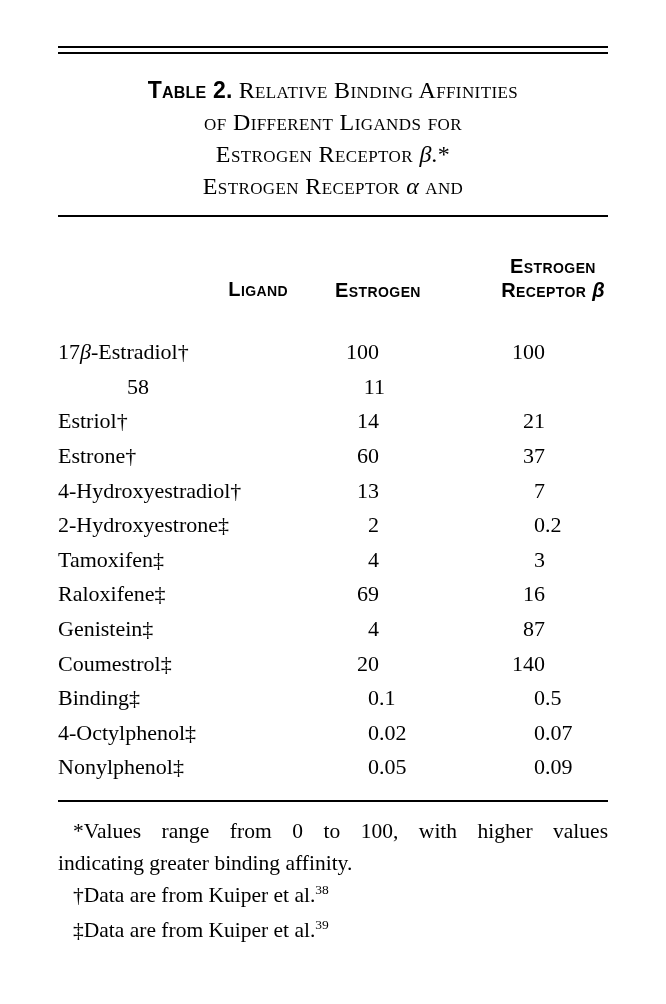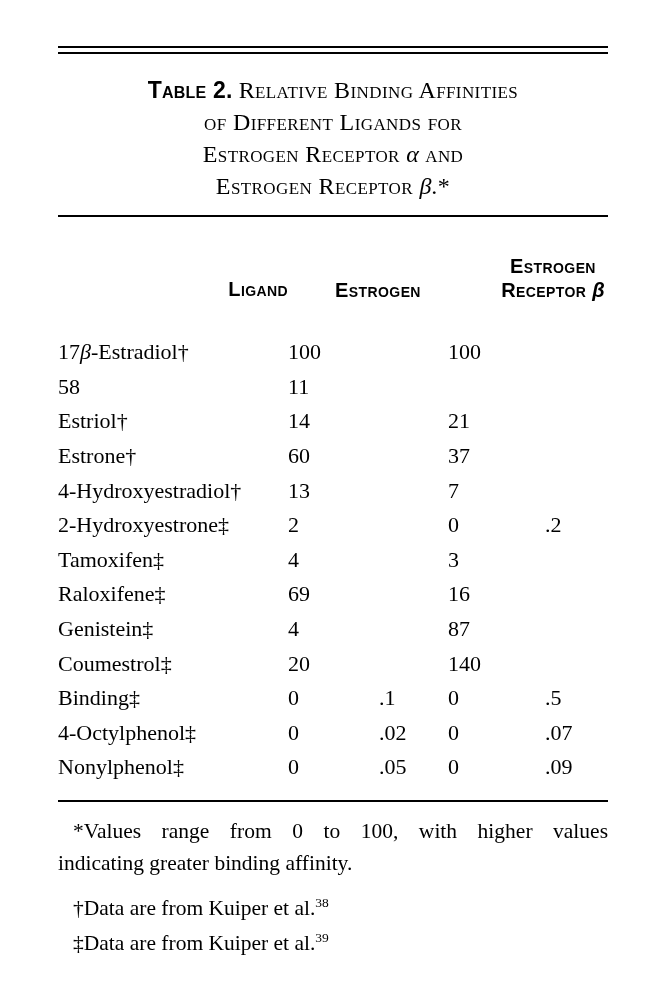--- a/index.html
+++ b/index.html
@@ -26,48 +26,48 @@
   }
   .th{text-align:center;}
   .th.col-a{position:relative;left:10px;}
   .th.col-b{position:relative;left:25px;}
   .th-ligand{text-align:right;padding-bottom:1px;margin-left:11px;}
   
   .tbody{margin-top:33px;font-size:22px;}
   .trow{display:grid;grid-template-columns:230px 160px 160px;height:34.6px;align-items:center;}
   .td-ligand{text-align:left;}
   .td-num{display:flex;}
-  .td-num .ip{text-align:left;}
+  .td-num .ip{text-align:right;}
   .td-num .fp{text-align:left;}
   .td-num.col-a .ip{width:91px;}
   .td-num.col-b .ip{width:97px;}
   
   .footnotes{margin-top:13px;font-size:21.5px;line-height:32px;}
   .fn{margin:0;}
   .fn-just{display:block;text-align:justify;text-align-last:justify;text-indent:15px;}
   .fn-l2{display:block;text-indent:0;}
-  .fn-ind{margin-top:13px;text-indent:15px;}
+  .fn-ind{margin-top:0;text-indent:15px;}
   .fn-ind.last{margin-top:3px;}
   sup{font-size:13.5px;line-height:0;}
 </style>
 </head>
 <body>
 
 <div class="page">
 
   <div class="rule-double"></div>
 
   <div class="title">
     <div class="tline">
       <span class="tlabel">Table 2.</span>
       <span class="sc">Relative Binding Affinities</span>
     </div>
     <div class="tline sc">of Different Ligands for</div>
+    <div class="tline sc">Estrogen Receptor <span class="greek">β</span>.*</div>
     <div class="tline sc">Estrogen Receptor <span class="greek">α</span> and</div>
-    <div class="tline sc">Estrogen Receptor <span class="greek">β</span>.*</div>
   </div>
 
   <div class="rule"></div>
 
   <div class="thead">
     <div class="th-ligand sc">Ligand</div>
     <div class="th col-a">
       <div class="sc">Estrogen</div>
     </div>
     <div class="th col-b">

